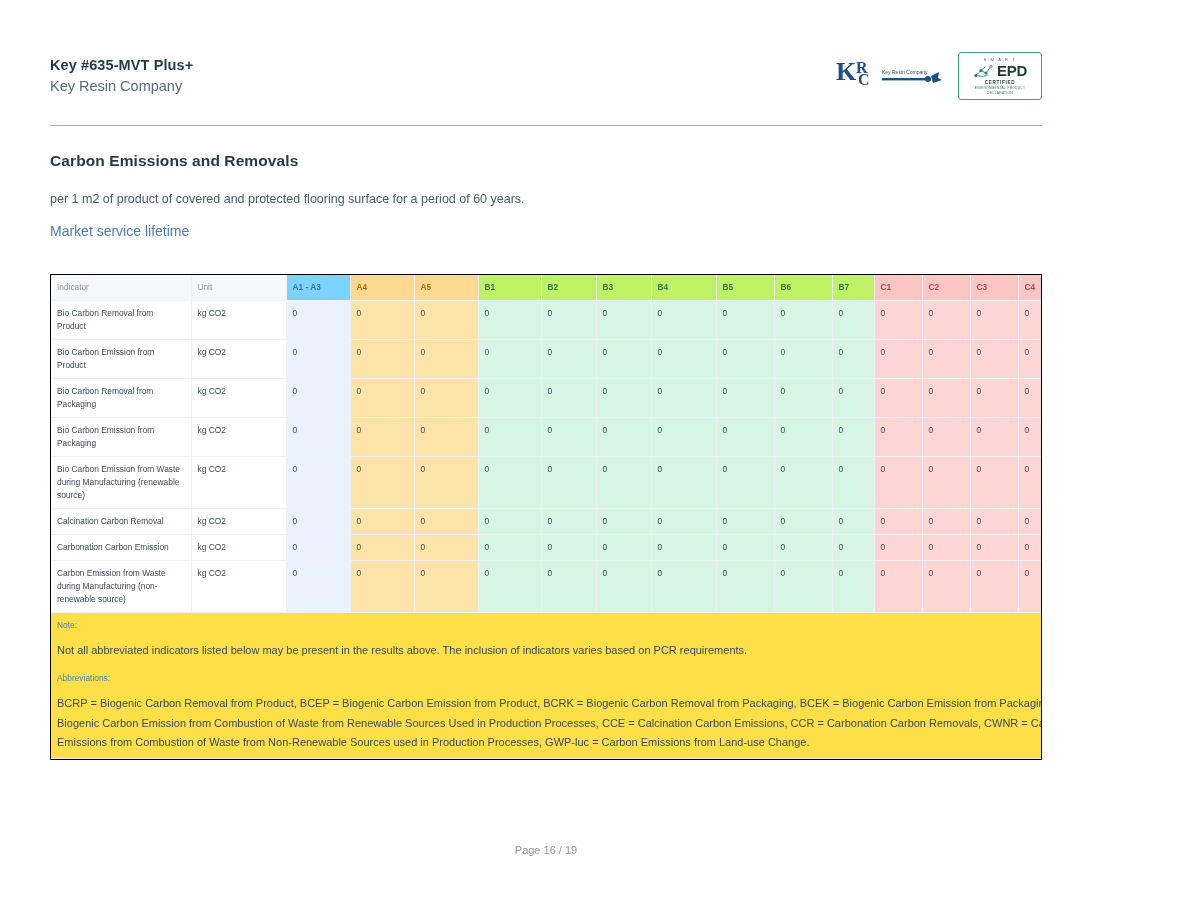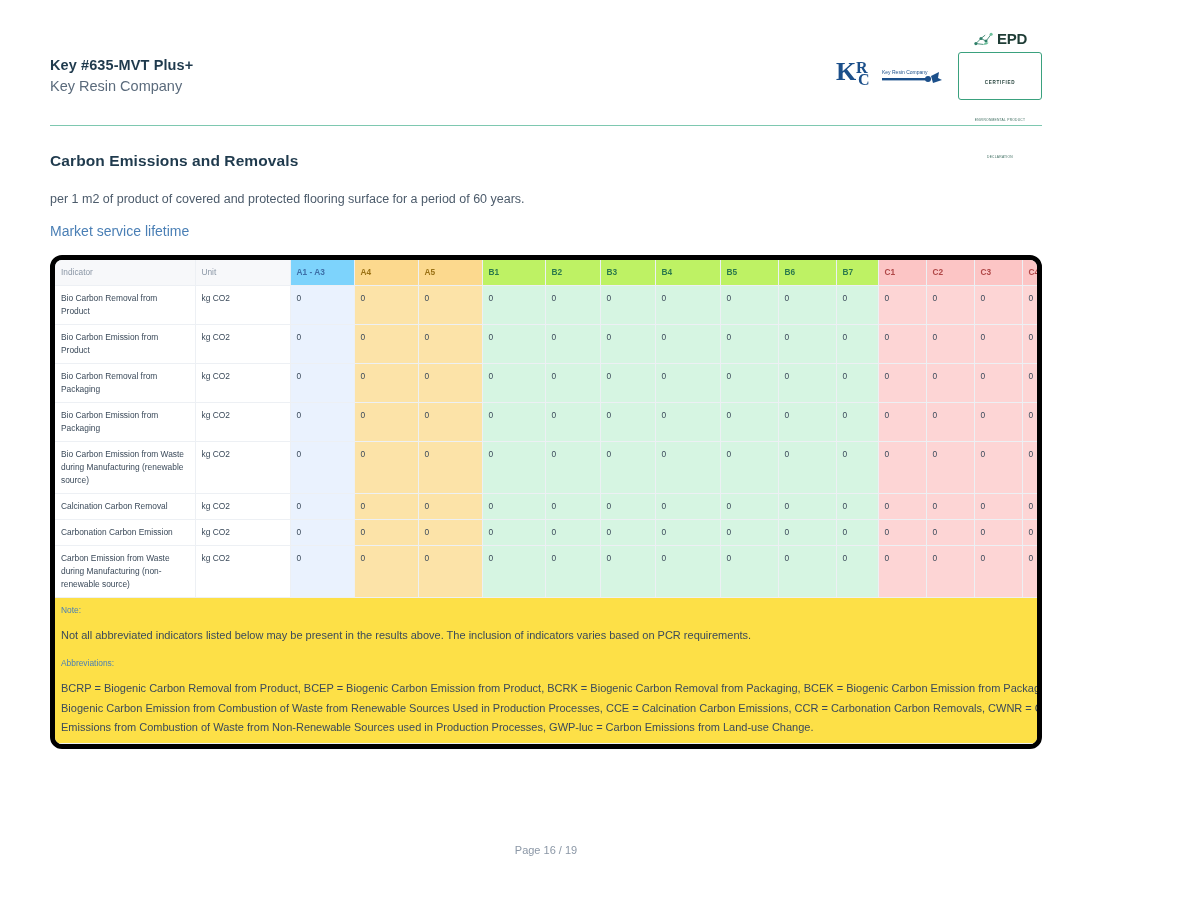--- a/index.html
+++ b/index.html
@@ -63,21 +63,20 @@
     width: 84px;
     height: 48px;
     border: 1px solid #3aa17e;
     border-radius: 3px;
     background: #ffffff;
     display: flex;
     flex-direction: column;
     align-items: center;
     justify-content: center;
     padding: 2px 3px;
-    gap: 32px;
   }
   .epd-smart {
     font-size: 4.2px;
     letter-spacing: 1.6px;
     color: #2f7f68;
     margin-bottom: 0px;
   }
   .epd-main {
     display: flex;
     align-items: center;
@@ -136,23 +135,23 @@
     color: #4c5b6b;
   }
   .scenario-label {
     margin-top: 17px;
     font-size: 14px;
     color: #4a7fb5;
   }
 
   
   .table-wrap {
-    margin-top: 16px;
-    border: 5px solid #000000;
-    border-radius: 12px;
+    margin-top: 35px;
+    border: 1px solid #000000;
+    border-radius: 0;
     overflow: hidden;
     background: #fff;
   }
   table.emissions {
     width: 100%;
     border-collapse: collapse;
     table-layout: fixed;
     font-size: 8.4px;
   }
   table.emissions th, table.emissions td {

